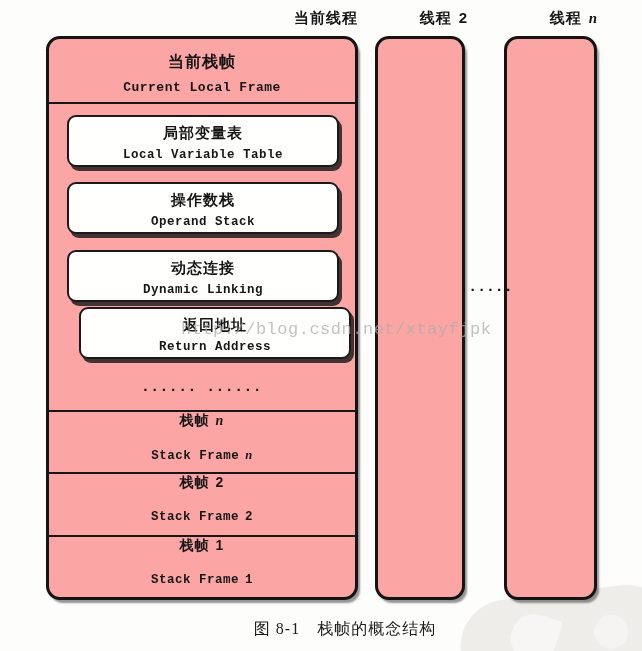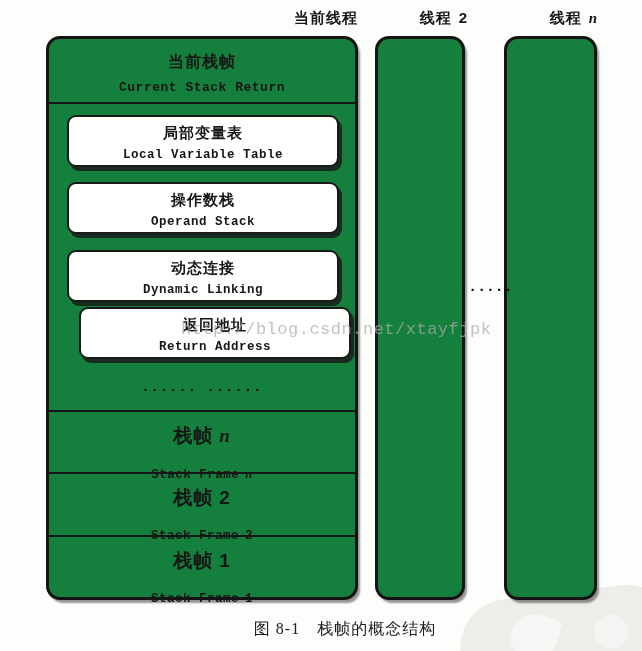--- a/index.html
+++ b/index.html
@@ -14,21 +14,21 @@
     position:absolute;top:8px;height:20px;line-height:20px;
     text-align:right;font-size:15px;font-weight:700;letter-spacing:1px;
   }
   .lbl-current{left:48px;width:310px;}
   .lbl-t2{left:372px;width:96px;}
   .lbl-tn{left:502px;width:96px;}
   .num-sp{margin-left:7px;font-weight:700;}
   .italic-n{font-style:italic;font-family:"Liberation Serif","DejaVu Serif",serif;}
   
   .bigbox{
-    position:absolute;top:36px;height:564px;background:#15803d;
+    position:absolute;top:36px;height:564px;background:#fca5a5;
     border:3px solid #141414;border-radius:14px;
     box-shadow:3px 4px 2px -1px rgba(20,20,20,0.45);
     box-sizing:border-box;z-index:1;
   }
   .box-current{left:46px;width:312px;}
   .box-t2{left:375px;width:90px;}
   .box-tn{left:504px;width:93px;}
   
   .top-section{
     position:absolute;left:0;top:0;width:100%;height:65px;
@@ -63,21 +63,21 @@
     letter-spacing:1px;color:#111;z-index:2;
   }
   
   .frame-section{
     position:absolute;left:0;width:100%;
     border-top:2.5px solid #161616;box-sizing:border-box;text-align:center;
   }
   .sec-0{top:371px;height:62px;}
   .sec-1{top:433px;height:63px;}
   .sec-2{top:496px;height:62px;}
-  .frame-section .zh-line{margin-top:11px;font-size:19px;}
+  .frame-section .zh-line{font-size:14px;}
   .frame-section .en-line{margin-top:18px;font-size:12.5px;}
   .fnum{margin-left:6px;}
   
   .wm-url{
     position:absolute;left:181px;top:320px;z-index:6;
     font-family:"Liberation Mono","DejaVu Sans Mono",monospace;
     font-size:17px;color:#ababab;opacity:0.72;letter-spacing:0.5px;
     white-space:nowrap;
   }
   .wm-logo{
@@ -112,21 +112,21 @@
   </div>
 
   <div class="thread-label lbl-tn">
     <span>线程</span><span class="num-sp italic-n">n</span>
   </div>
 
   <div class="bigbox box-current">
 
     <div class="top-section">
       <div class="zh-line">当前栈帧</div>
-      <div class="en-line">Current Stack Return</div>
+      <div class="en-line">Current Local Frame</div>
     </div>
 
     <div class="component comp-0">
       <div class="zh-line">局部变量表</div>
       <div class="en-line">Local Variable Table</div>
     </div>
 
     <div class="component comp-1">
       <div class="zh-line">操作数栈</div>
       <div class="en-line">Operand Stack</div>

